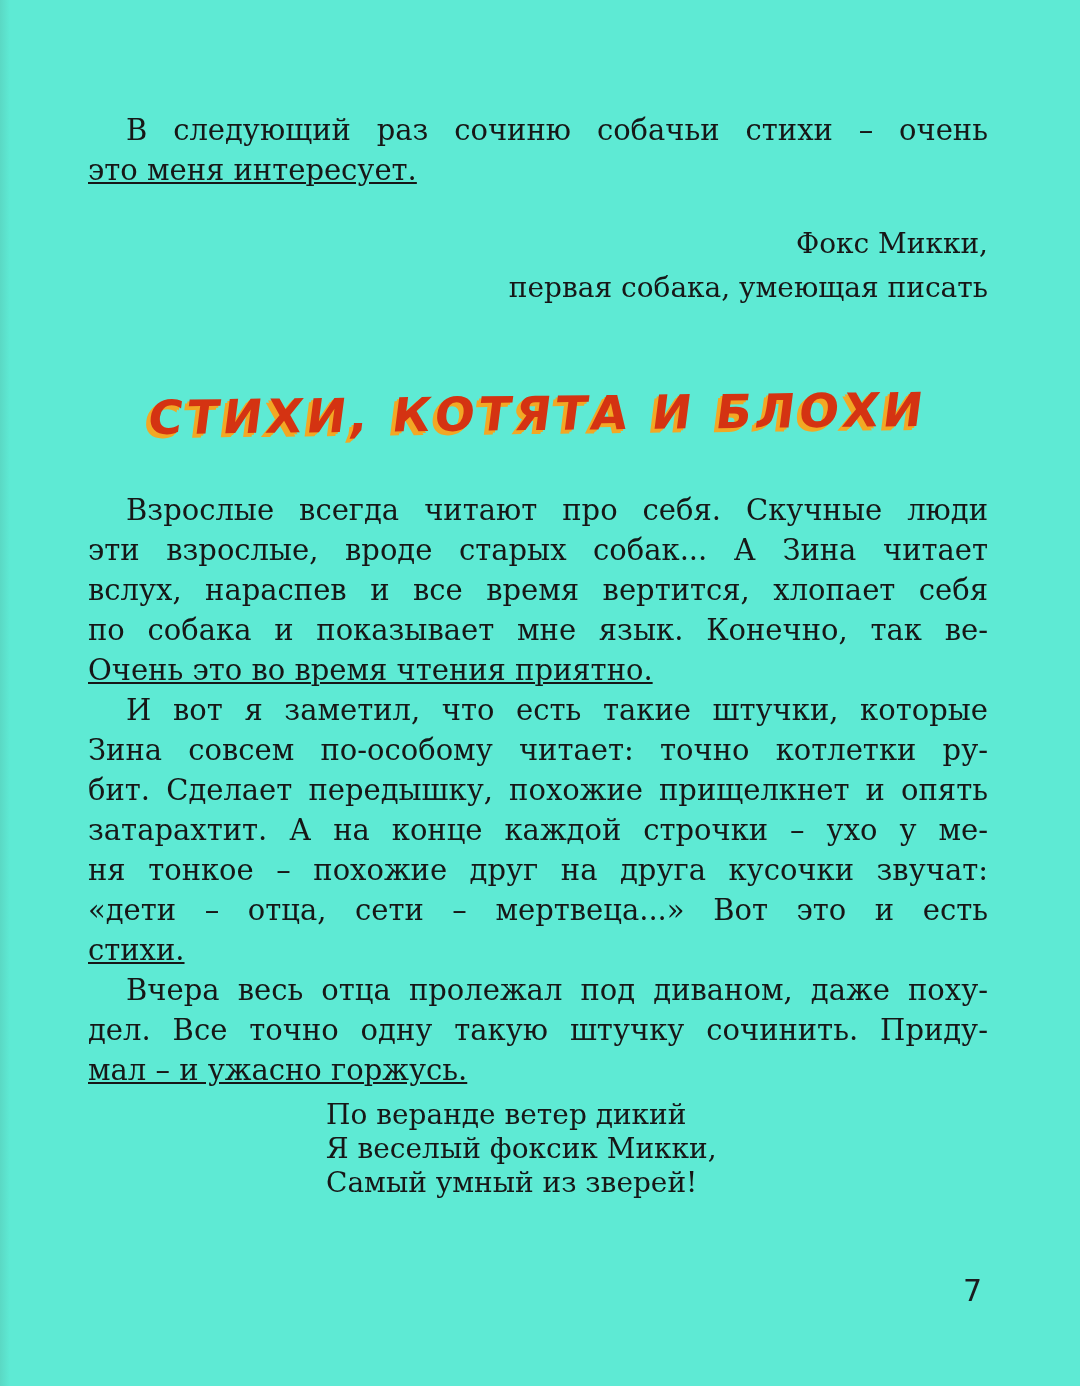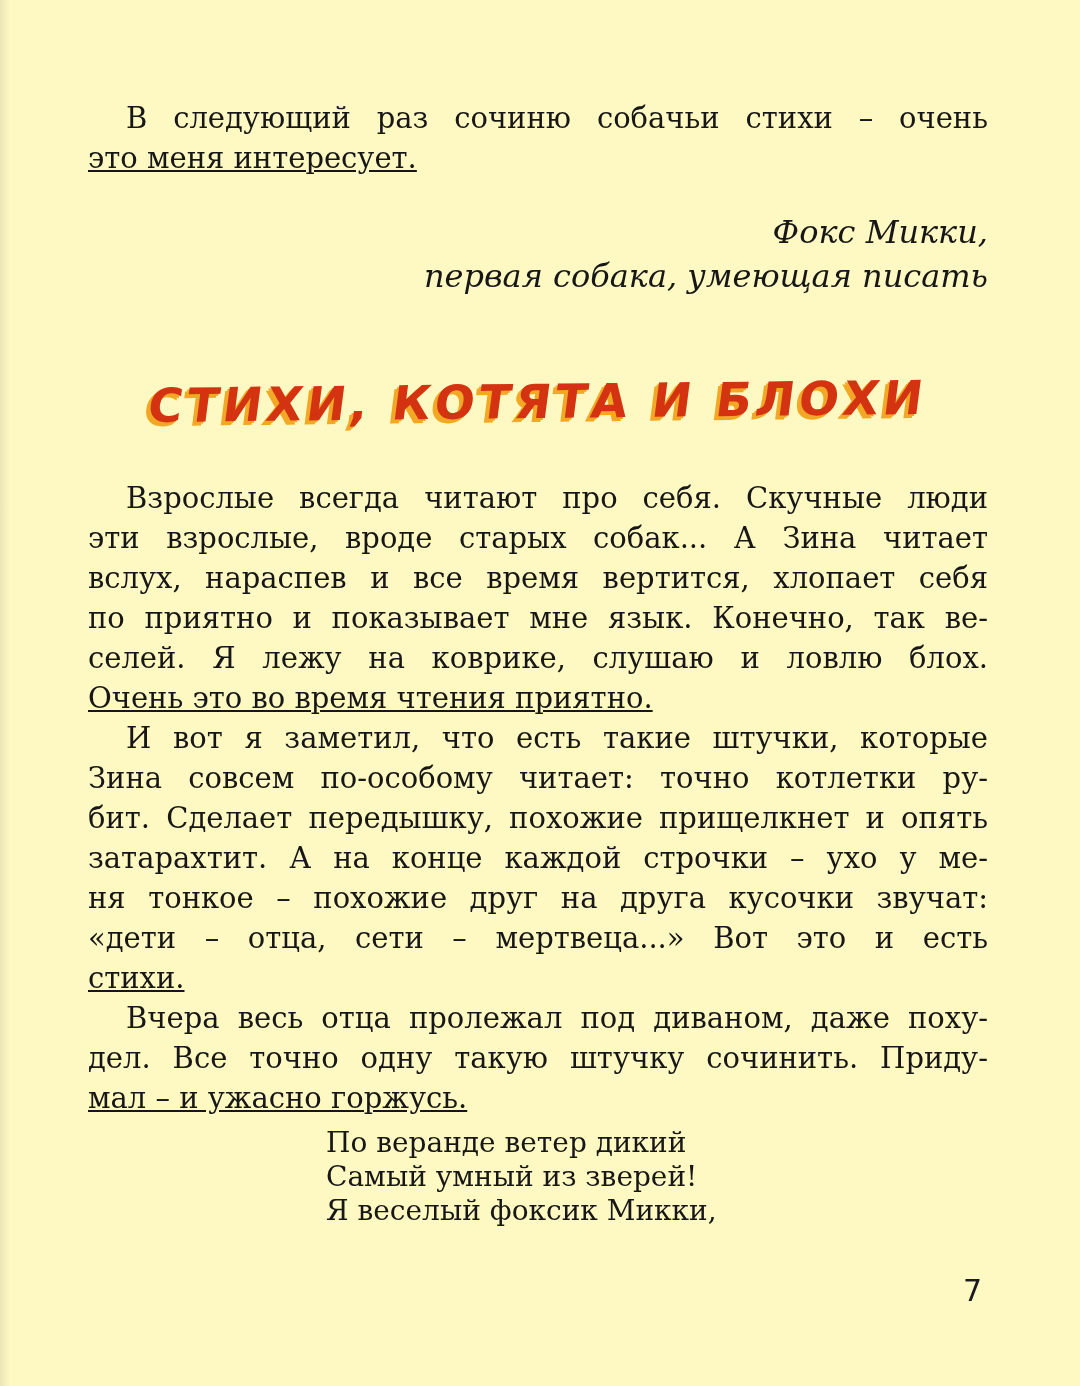--- a/index.html
+++ b/index.html
@@ -4,26 +4,26 @@
 <style>
   html, body {
     margin: 0;
     padding: 0;
     background: #ffffff;
   }
   .page {
     position: relative;
     width: 1080px;
     height: 1386px;
-    background: #fef9c3;
+    background: #5eead4;
     overflow: hidden;
     font-family: "DejaVu Serif", "Liberation Serif", serif;
     color: #171717;
     box-sizing: border-box;
-    padding: 4px 92px 0 88px;
+    padding: 16px 92px 0 88px;
   }
   
   .page::before {
     content: "";
     position: absolute;
     left: 0; top: 0; bottom: 0;
     width: 10px;
     background: linear-gradient(to right, rgba(60,60,55,0.10), rgba(60,60,55,0));
     pointer-events: none;
   }
@@ -31,22 +31,21 @@
   .bodytext { font-size: 29px; line-height: 40px; }
   .line { min-height: 40px; }
   .jline { text-align: justify; text-align-last: justify; text-justify: inter-word; }
   .jlast { text-align: left; text-align-last: left; text-decoration: underline; }
   .findent { padding-left: 38px; }
 
   .intro { margin-top: 94px; }
 
   .signature {
     margin-top: 32px;
-    font-style: italic;
-    font-size: 32px;
+    font-size: 28px;
     line-height: 44px;
     text-align: right;
   }
 
   .chapter-title {
     margin: 74px 0 0 0;
     height: 60px;
     line-height: 60px;
     text-align: center;
     font-weight: normal;
@@ -101,22 +100,21 @@
   <h1 class="chapter-title">
     <span class="title-ink">СТИХИ, КОТЯТА И БЛОХИ</span>
   </h1>
 
   <div class="paragraphs bodytext">
 
     <div class="para">
       <div class="line jline findent">Взрослые всегда читают про себя. Скучные люди</div>
       <div class="line jline">эти взрослые, вроде старых собак... А Зина читает</div>
       <div class="line jline">вслух, нараспев и все время вертится, хлопает себя</div>
-      <div class="line jline">по приятно и показывает мне язык. Конечно, так ве-</div>
-      <div class="line jline">селей. Я лежу на коврике, слушаю и ловлю блох.</div>
+      <div class="line jline">по собака и показывает мне язык. Конечно, так ве-</div>
       <div class="line jlast">Очень это во время чтения приятно.</div>
     </div>
 
     <div class="para">
       <div class="line jline findent">И вот я заметил, что есть такие штучки, которые</div>
       <div class="line jline">Зина совсем по-особому читает: точно котлетки ру-</div>
       <div class="line jline">бит. Сделает передышку, похожие прищелкнет и опять</div>
       <div class="line jline">затарахтит. А на конце каждой строчки – ухо у ме-</div>
       <div class="line jline">ня тонкое – похожие друг на друга кусочки звучат:</div>
       <div class="line jline">«дети – отца, сети – мертвеца...» Вот это и есть</div>
@@ -126,19 +124,19 @@
     <div class="para">
       <div class="line jline findent">Вчера весь отца пролежал под диваном, даже поху-</div>
       <div class="line jline">дел. Все точно одну такую штучку сочинить. Приду-</div>
       <div class="line jlast">мал – и ужасно горжусь.</div>
     </div>
 
   </div>
 
   <div class="poem">
     <div class="line">По веранде ветер дикий</div>
+    <div class="line">Я веселый фоксик Микки,</div>
     <div class="line">Самый умный из зверей!</div>
-    <div class="line">Я веселый фоксик Микки,</div>
   </div>
 
   <div class="page-number">7</div>
 
 </div>
 
 </body></html>

